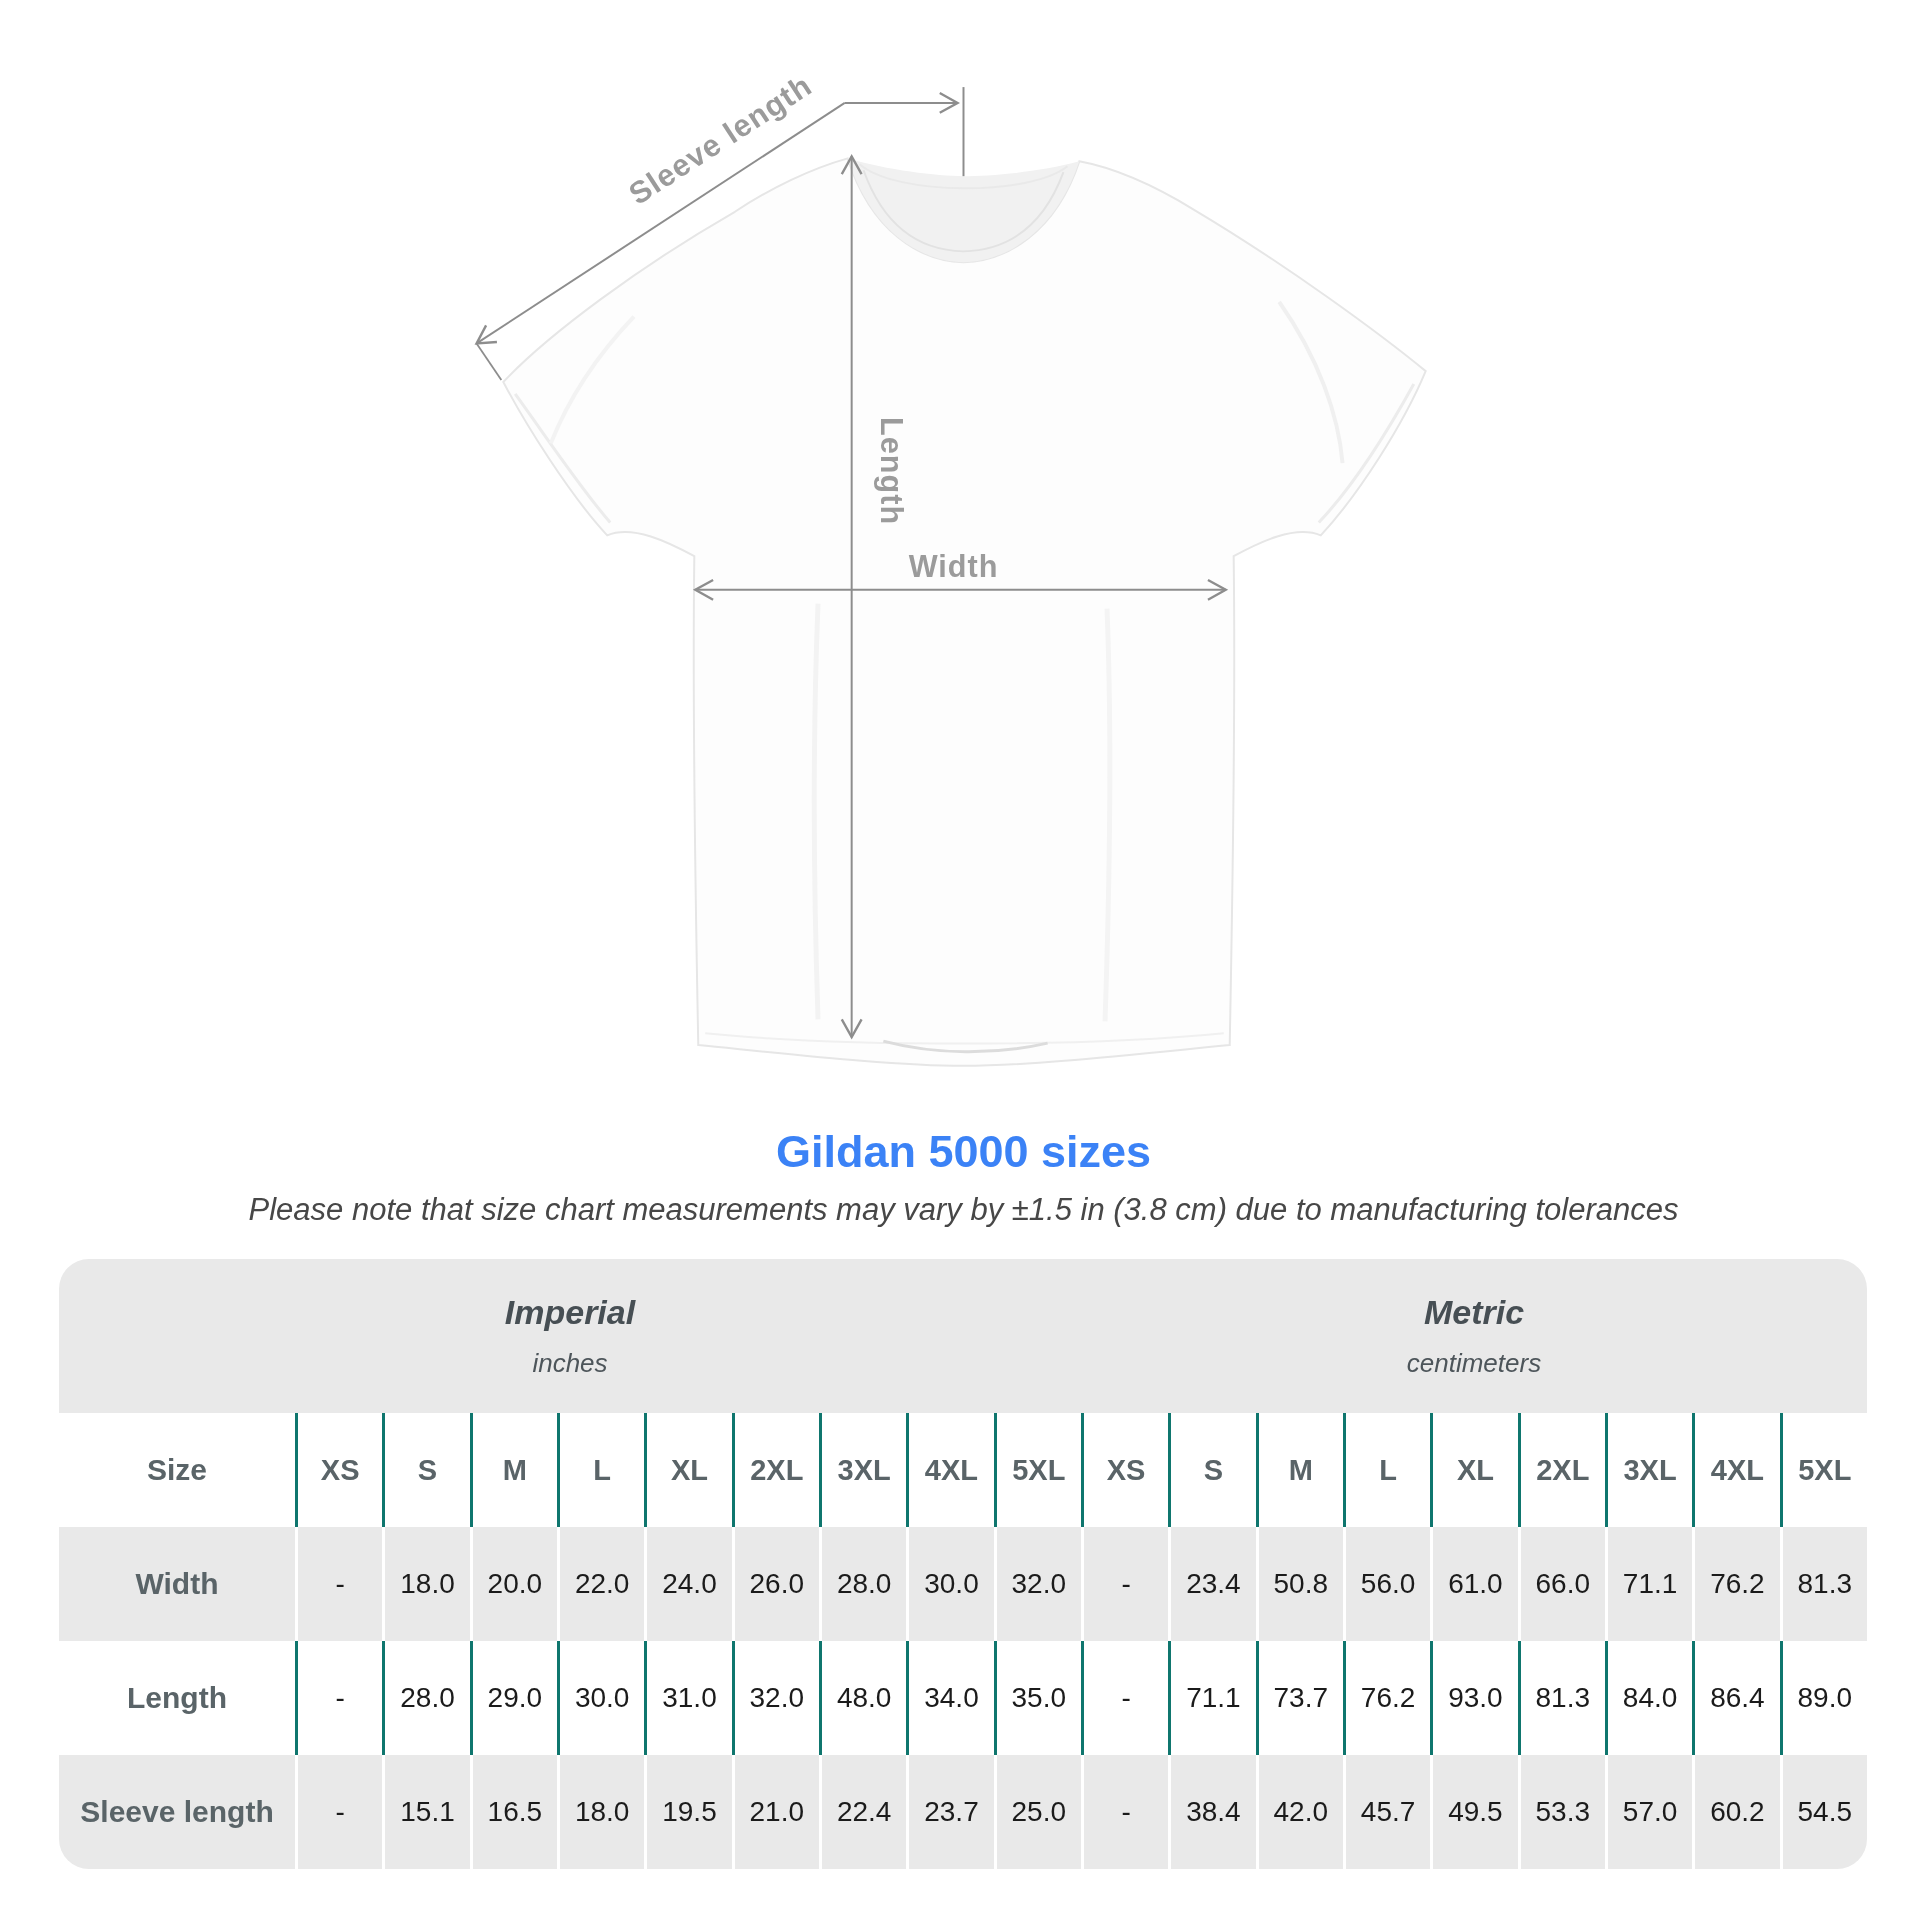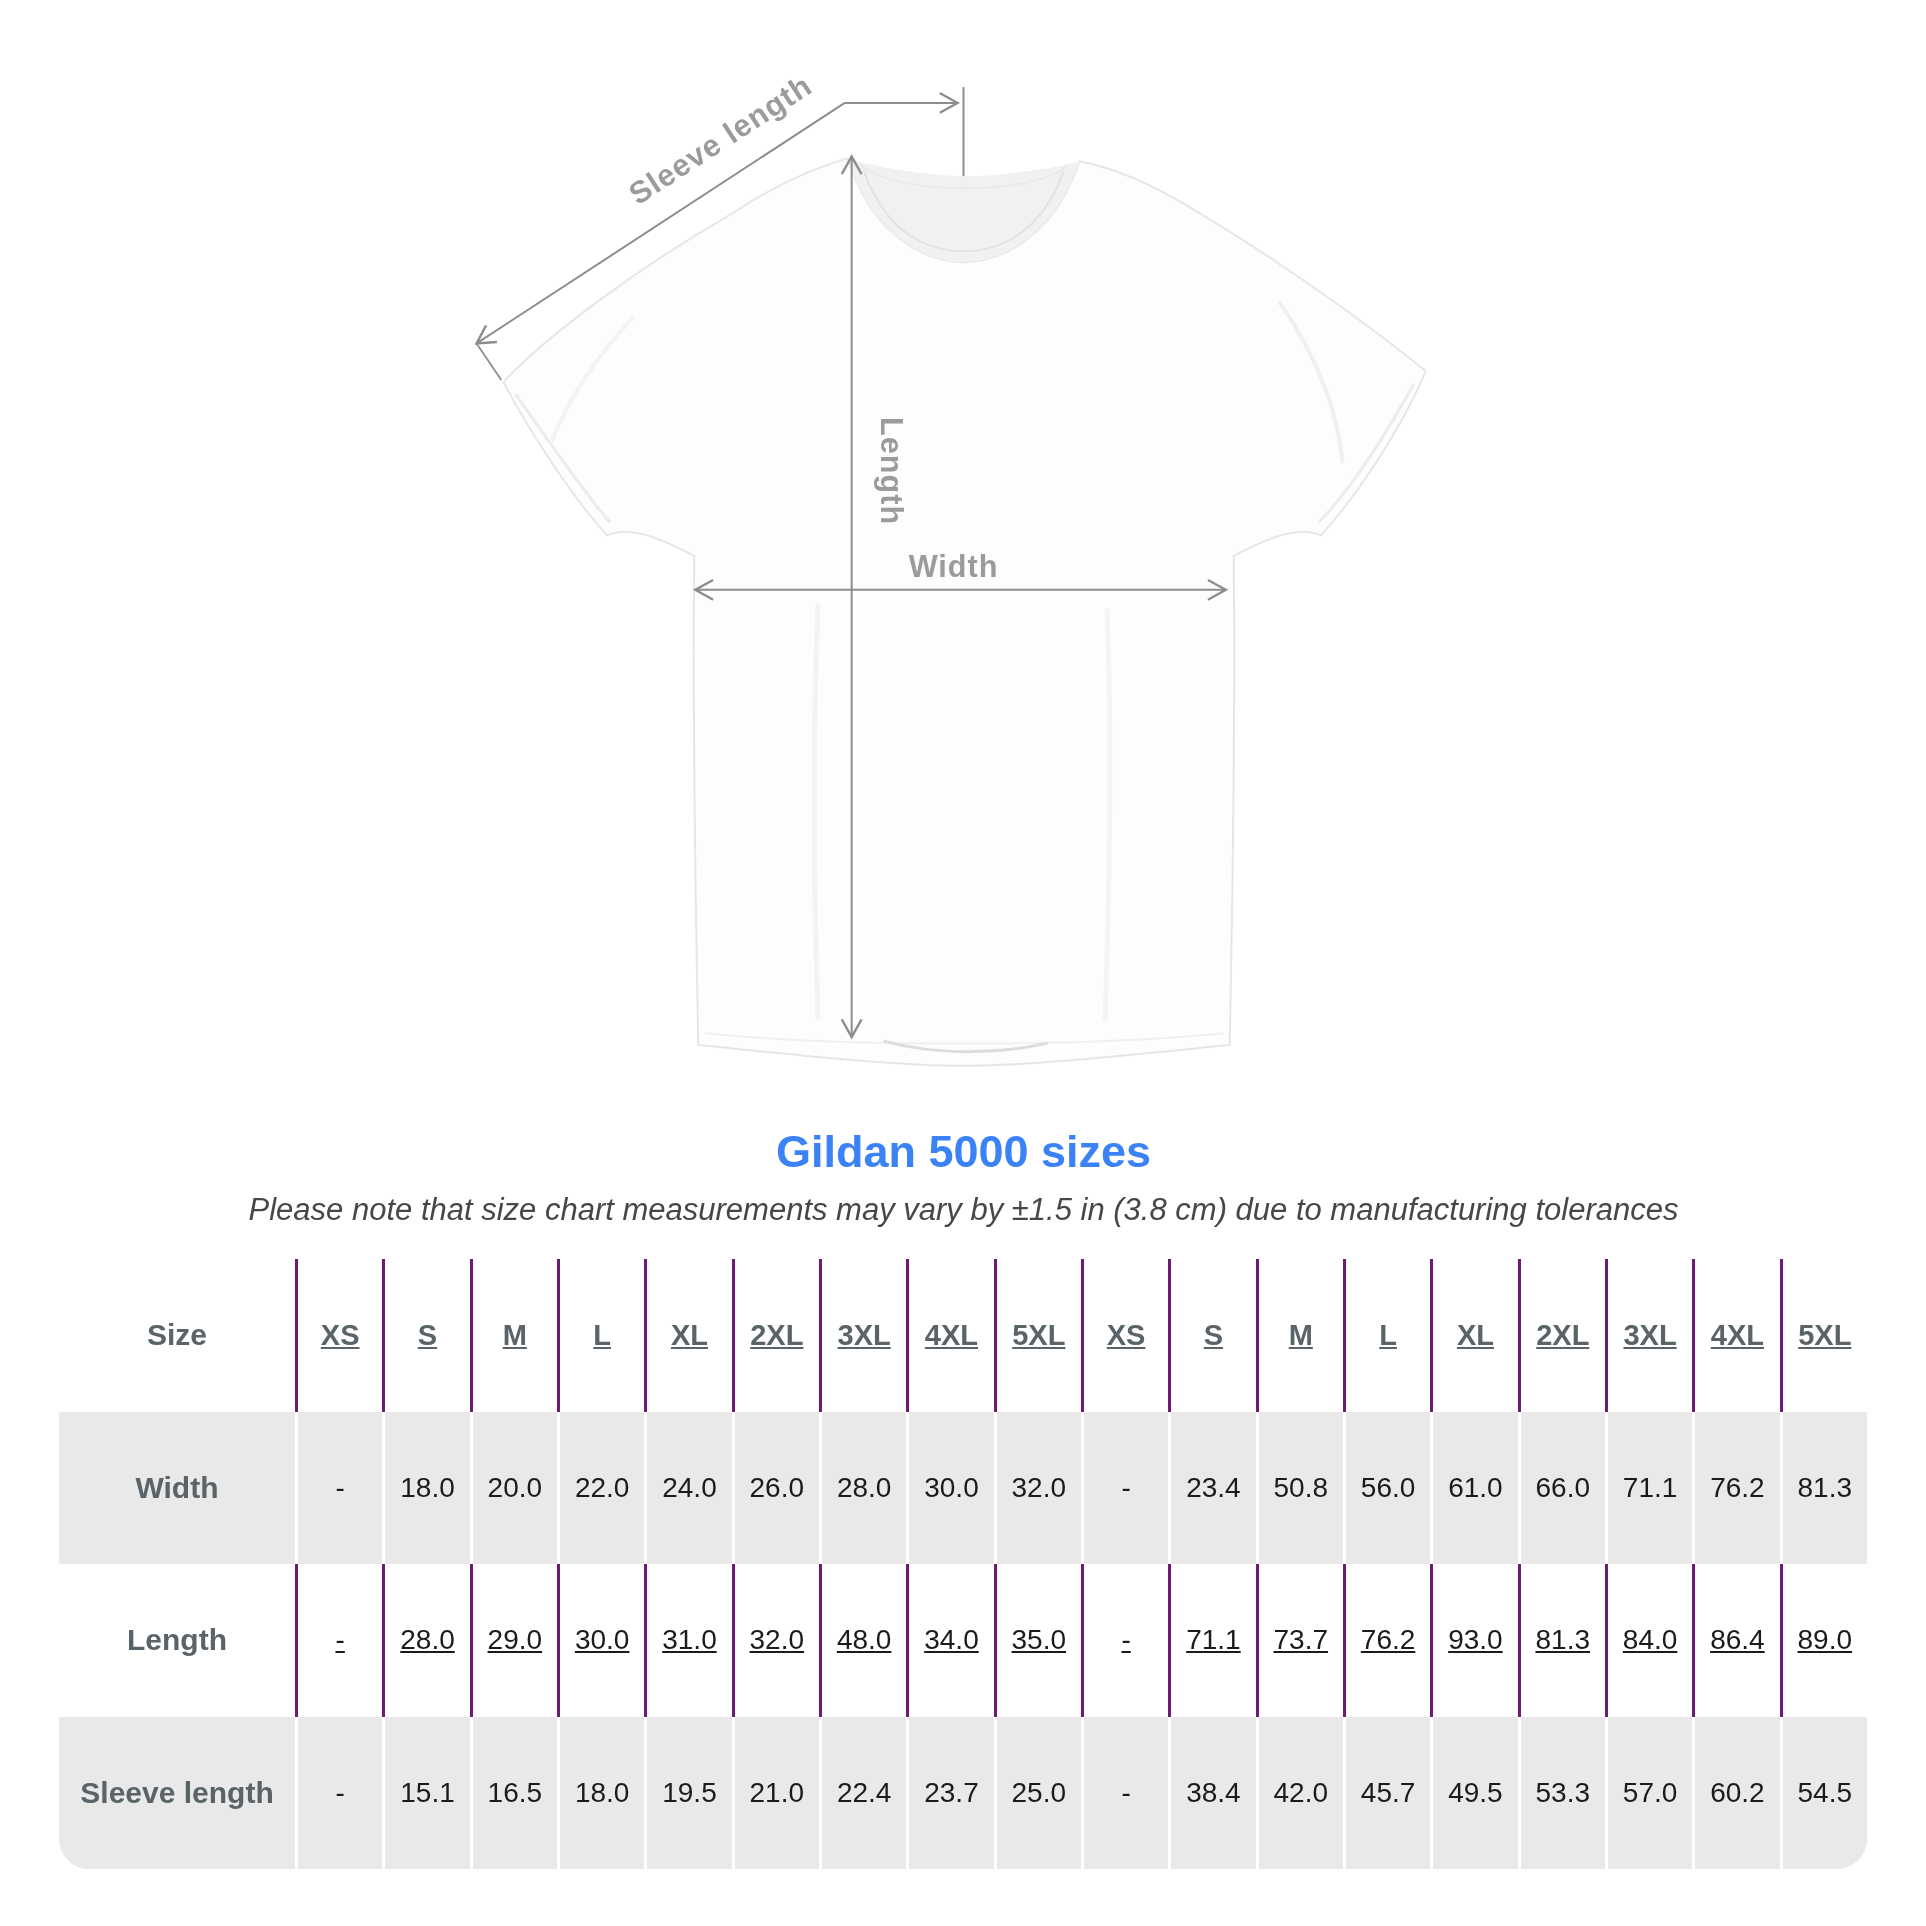--- a/index.html
+++ b/index.html
@@ -23,21 +23,21 @@
   table{width:100%;height:100%;border-collapse:separate;border-spacing:0;table-layout:fixed;}
   col.c0{width:236px;}
   td{text-align:center;vertical-align:middle;padding:0;}
   tr.grow{height:154px;}
   tr.grow td{background:#e9e9e9;}
   .gt{font-size:34px;font-weight:bold;font-style:italic;color:#474f54;}
   .gu{font-size:26px;font-style:italic;color:#4d555a;margin-top:16px;}
   tr.hrow,tr.drow{height:114px;}
   tr.white td{background:#ffffff;text-align:center;}
   tr.gray td{background:#e9e9e9;}
-  tr.white td + td{border-left:3px solid #701a75;text-decoration:underline;}
+  tr.white td + td{border-left:3px solid #0f766e;}
   tr.gray td + td{border-left:3px solid #ffffff;}
   .lab{font-weight:bold;color:#5a6468;font-size:30px;}
   .sz{font-weight:bold;color:#5a6468;font-size:29px;}
   .val{color:#1b1b1b;font-size:28px;font-weight:400;}
 </style>
 </head>
 <body>
 
 <svg class="diagram" viewBox="0 0 1946 1160">
   <defs>
@@ -114,20 +114,30 @@
         <col>
         <col>
         <col>
         <col>
         <col>
         <col>
         <col>
         <col>
   </colgroup>
   <tbody>
+        <tr class="grow">
+    <td colspan="10">
+      <div class="gt">Imperial</div>
+      <div class="gu">inches</div>
+    </td>
+    <td colspan="9">
+      <div class="gt">Metric</div>
+      <div class="gu">centimeters</div>
+    </td>
+  </tr>
   <tr class="hrow white">
     <td class="lab">Size</td>
     <td class="sz">XS</td>
     <td class="sz">S</td>
     <td class="sz">M</td>
     <td class="sz">L</td>
     <td class="sz">XL</td>
     <td class="sz">2XL</td>
     <td class="sz">3XL</td>
     <td class="sz">4XL</td>

